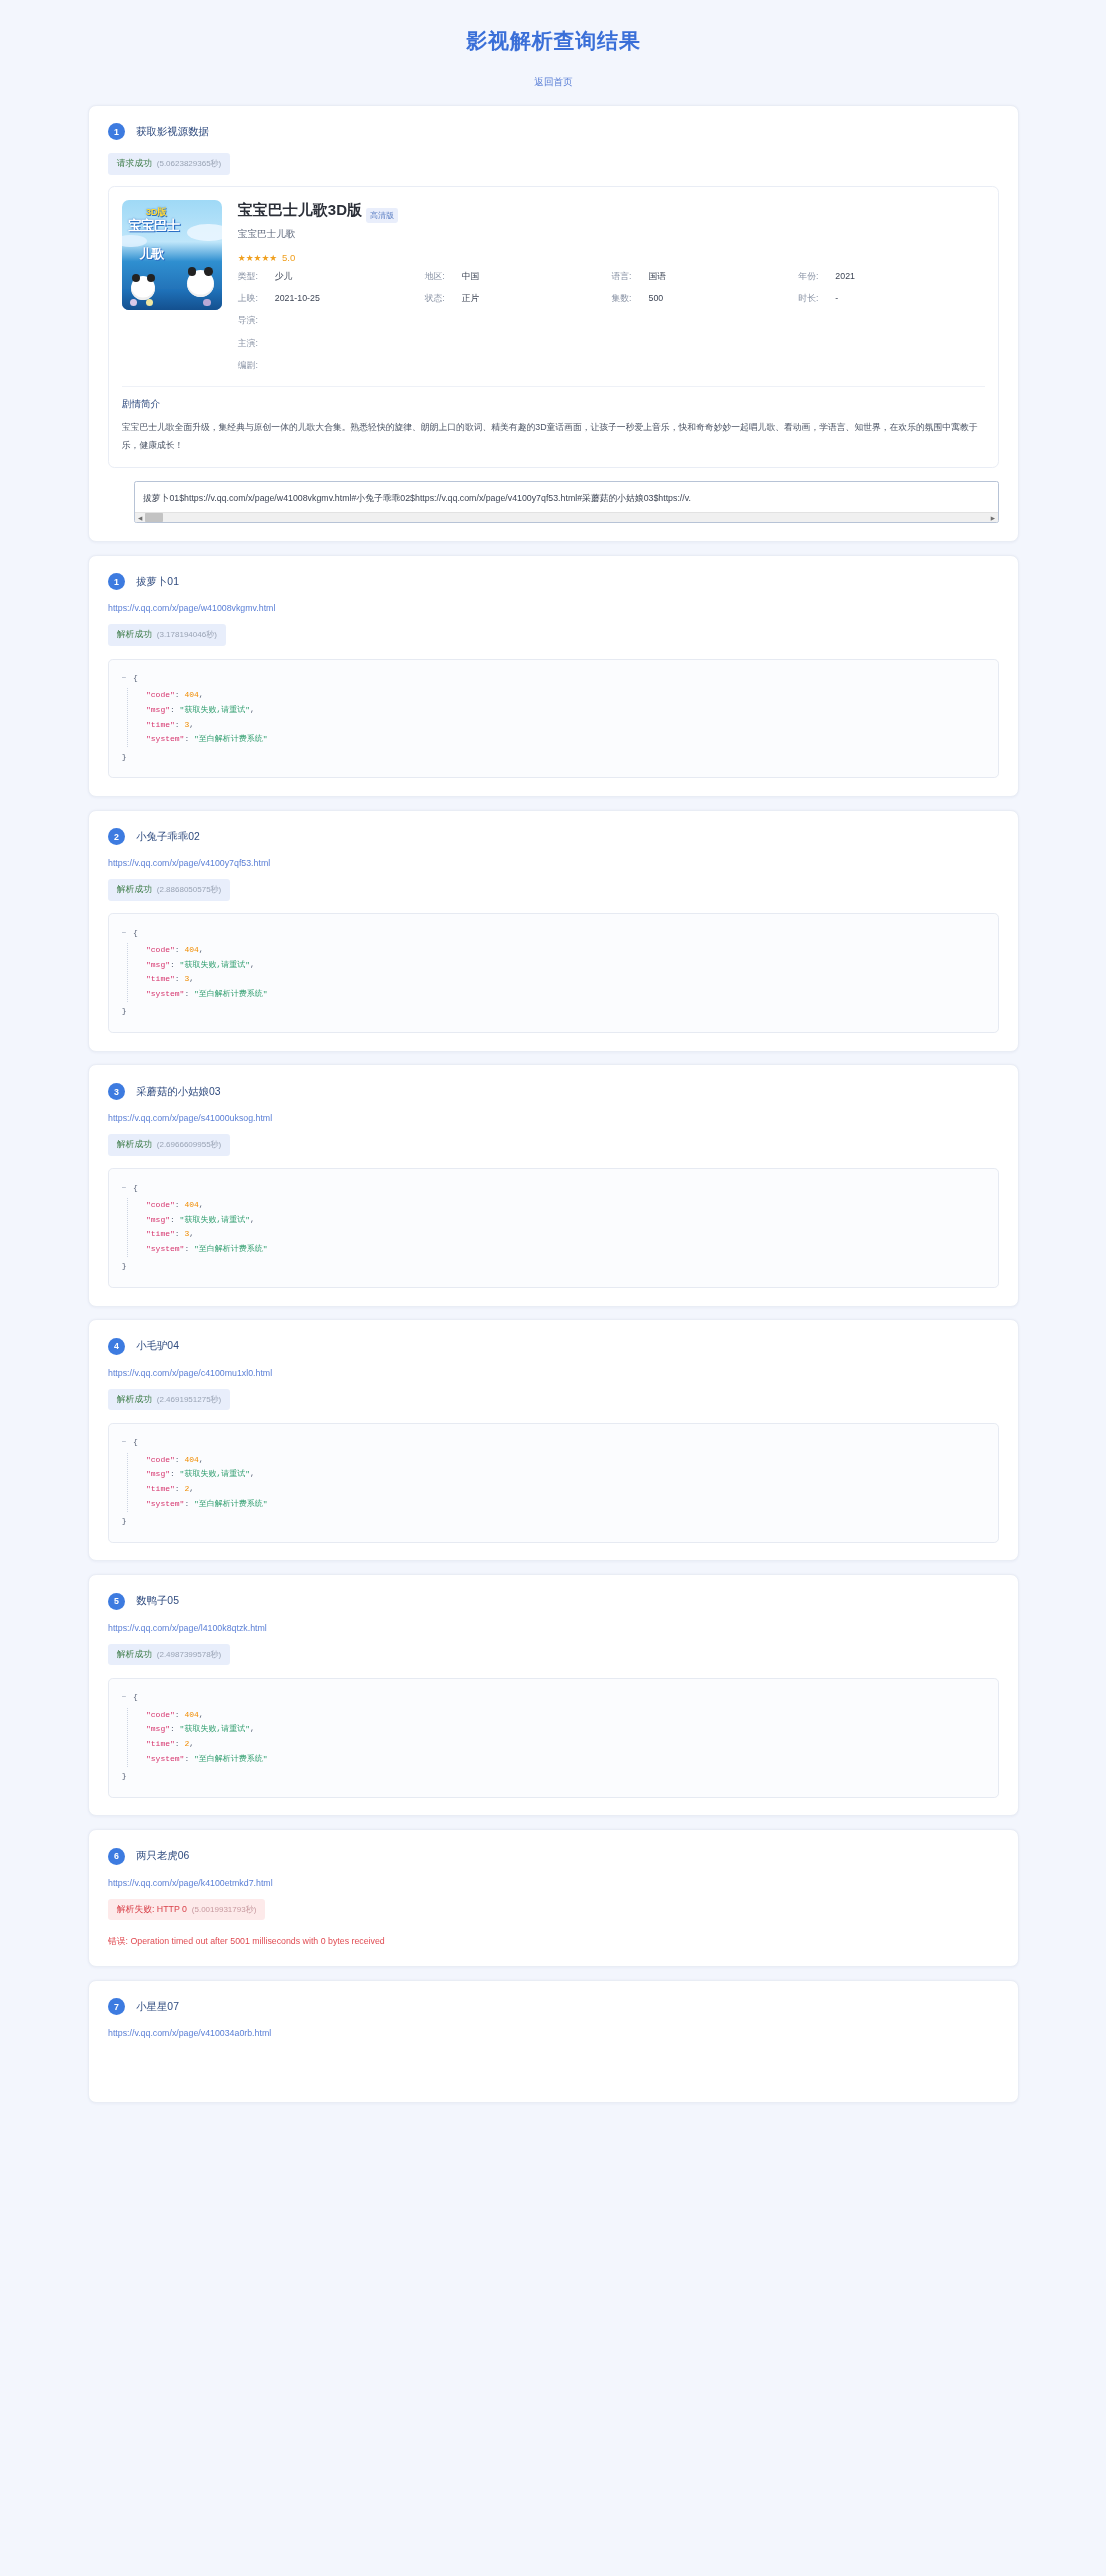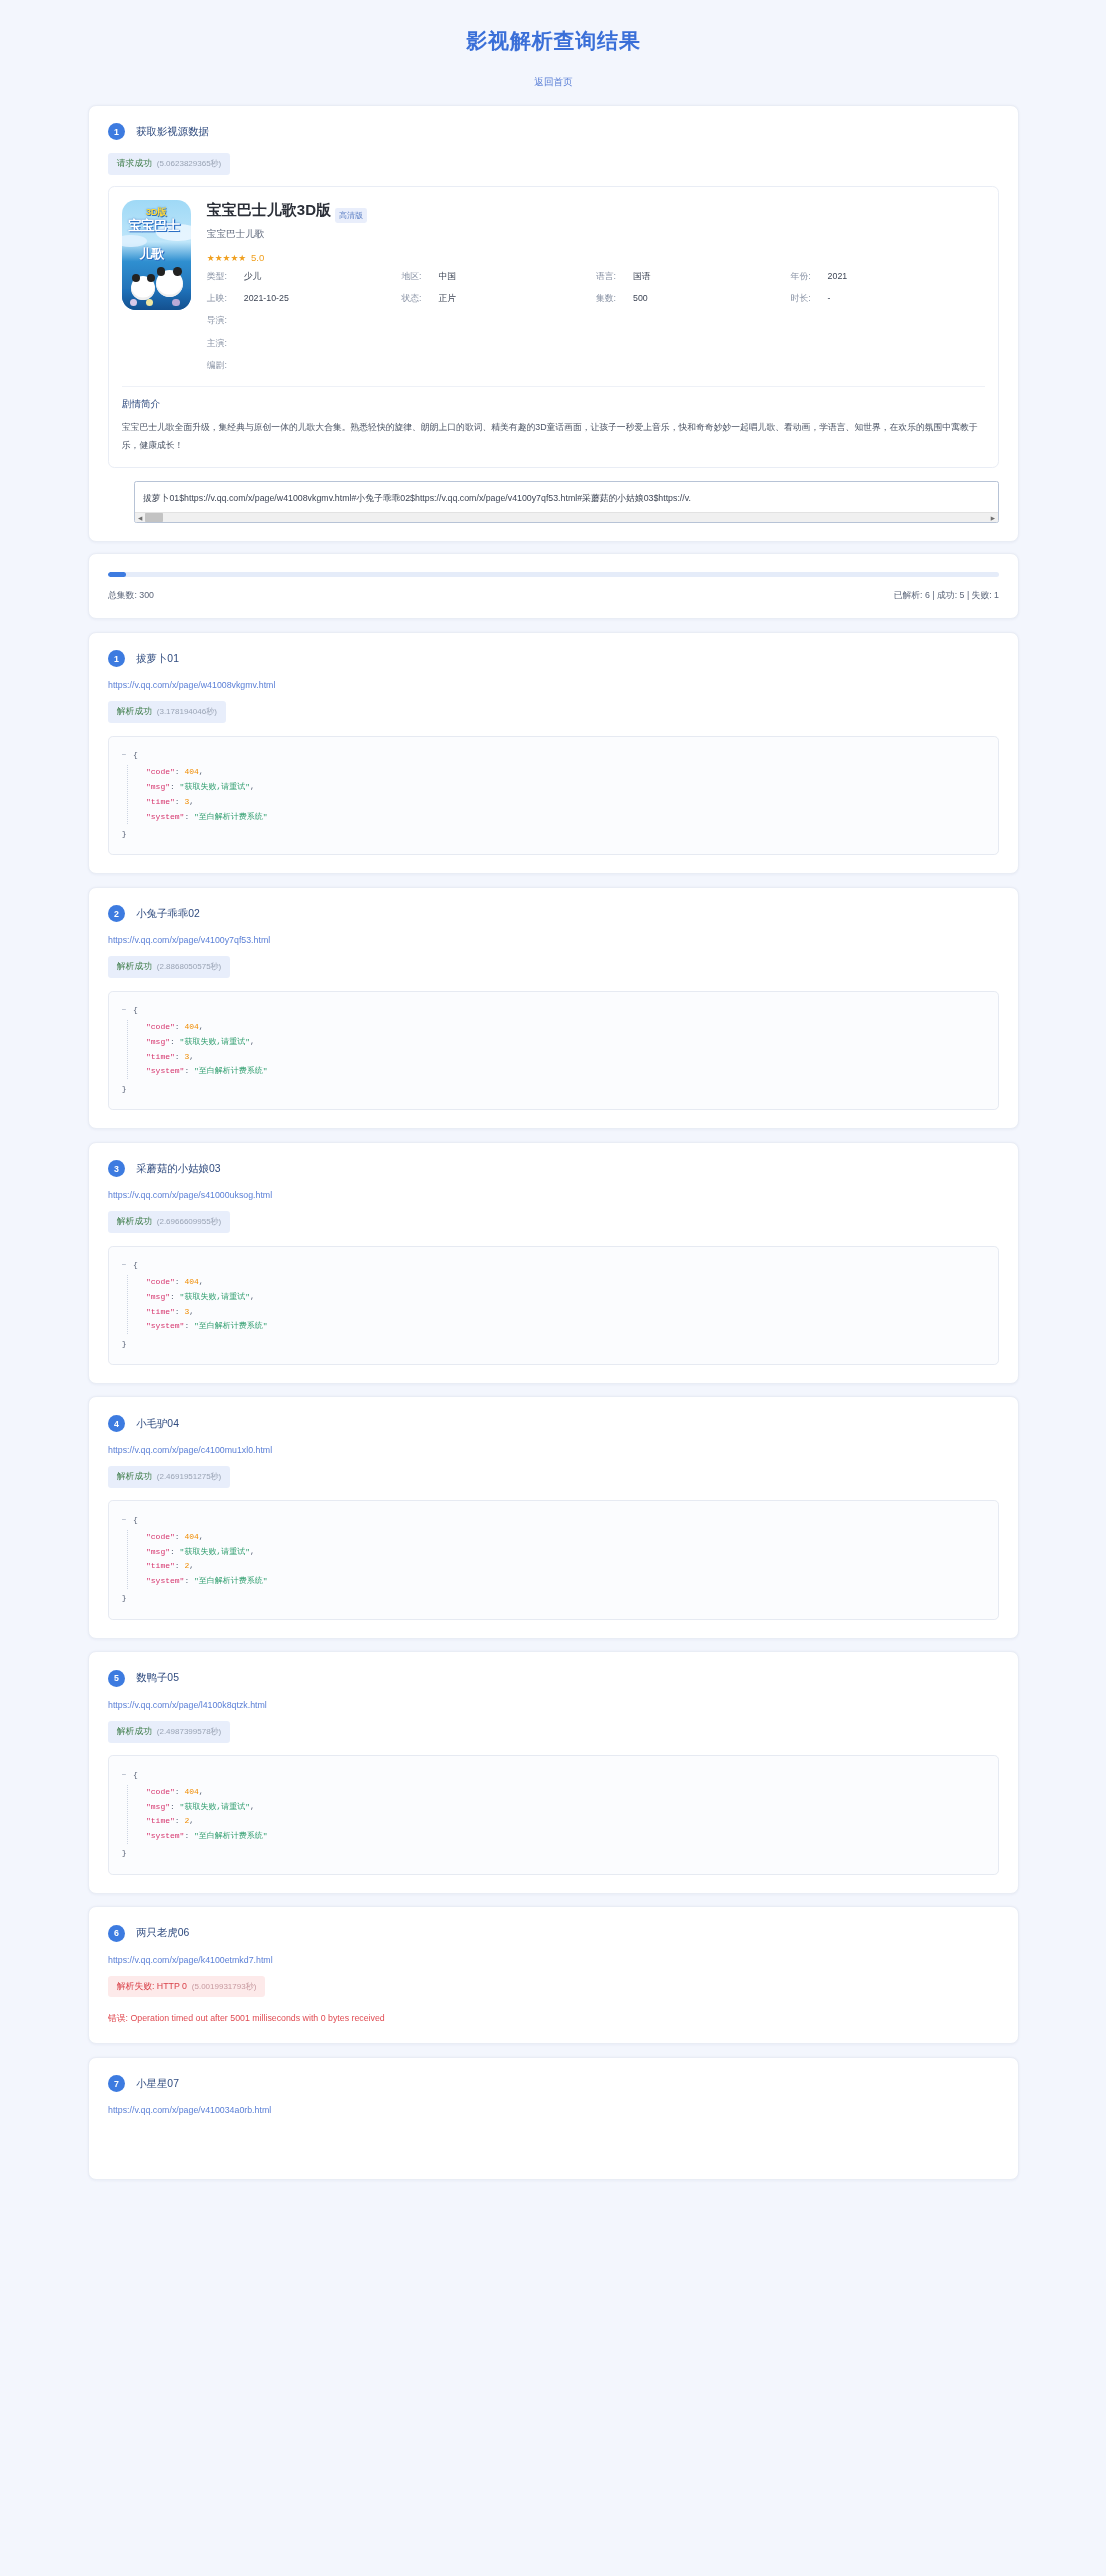--- a/index.html
+++ b/index.html
@@ -54,21 +54,21 @@
 
   
   .media-box {
     margin: 11.2px 19px 0 19px;
     border:0.8px solid #e9edf5; border-radius:6.4px;
     padding: 12.8px;
     display:block;
   }
   .media-top { display:flex; }
   .poster {
-    width: 69px; height: 110px; flex:0 0 auto; border-radius:14px;
+    width: 100px; height: 110px; flex:0 0 auto; border-radius:7px;
     overflow:hidden; position:relative;
     background: linear-gradient(#9fd9f6 0%, #bfe6fa 38%, #2f8fd0 56%, #1a5fa8 100%);
   }
   .poster .cloud1 { position:absolute; width:43px; height:17.6px; background:#ecf7ff; border-radius:50%; right:-8px; top:24px; opacity:.85;}
   .poster .cloud2 { position:absolute; width:32px; height:12.8px; background:#e4f3ff; border-radius:50%; left:-6.4px; top:35px; opacity:.8;}
   .poster .t3d {
     position:absolute; top:6.4px; left:24px; font-size:9.6px; font-weight:800; color:#ffd93b;
     text-shadow: 0 0 1.6px #2f6fb8, 0.8px 0.8px 0 #2f6fb8; letter-spacing:-0.4px;
   }
   .poster .tmain {
@@ -291,29 +291,20 @@
           <div class="sb-arrow">◀</div>
           <div class="sb-track">
             <div class="sb-thumb"></div>
           </div>
           <div class="sb-arrow">▶</div>
         </div>
       </div>
     </div>
   </div>
 
-  <div class="card prog-card">
-    <div class="prog-track">
-      <div class="prog-fill" id="prog-fill" style="width: 2%;"></div>
-    </div>
-    <div class="prog-row">
-      <span>总集数: 300</span>
-      <span>已解析: 6 | 成功: 5 | 失败: 1</span>
-    </div>
-  </div>
 
   <div id="results-container">
       <div class="card res-card"><div class="res-head">
           <div class="badge-num">1</div>
           <div class="res-title">拔萝卜01</div>
         </div><a class="res-url" href="#">https://v.qq.com/x/page/w41008vkgmv.html</a><div class="status-pill res-pill">
           <span class="txt">解析成功</span>
           <span class="secs">(3.178194046秒)</span>
         </div><div class="json-view">
           <div><span class="j-toggle">−</span><span class="j-brace">{</span></div>

